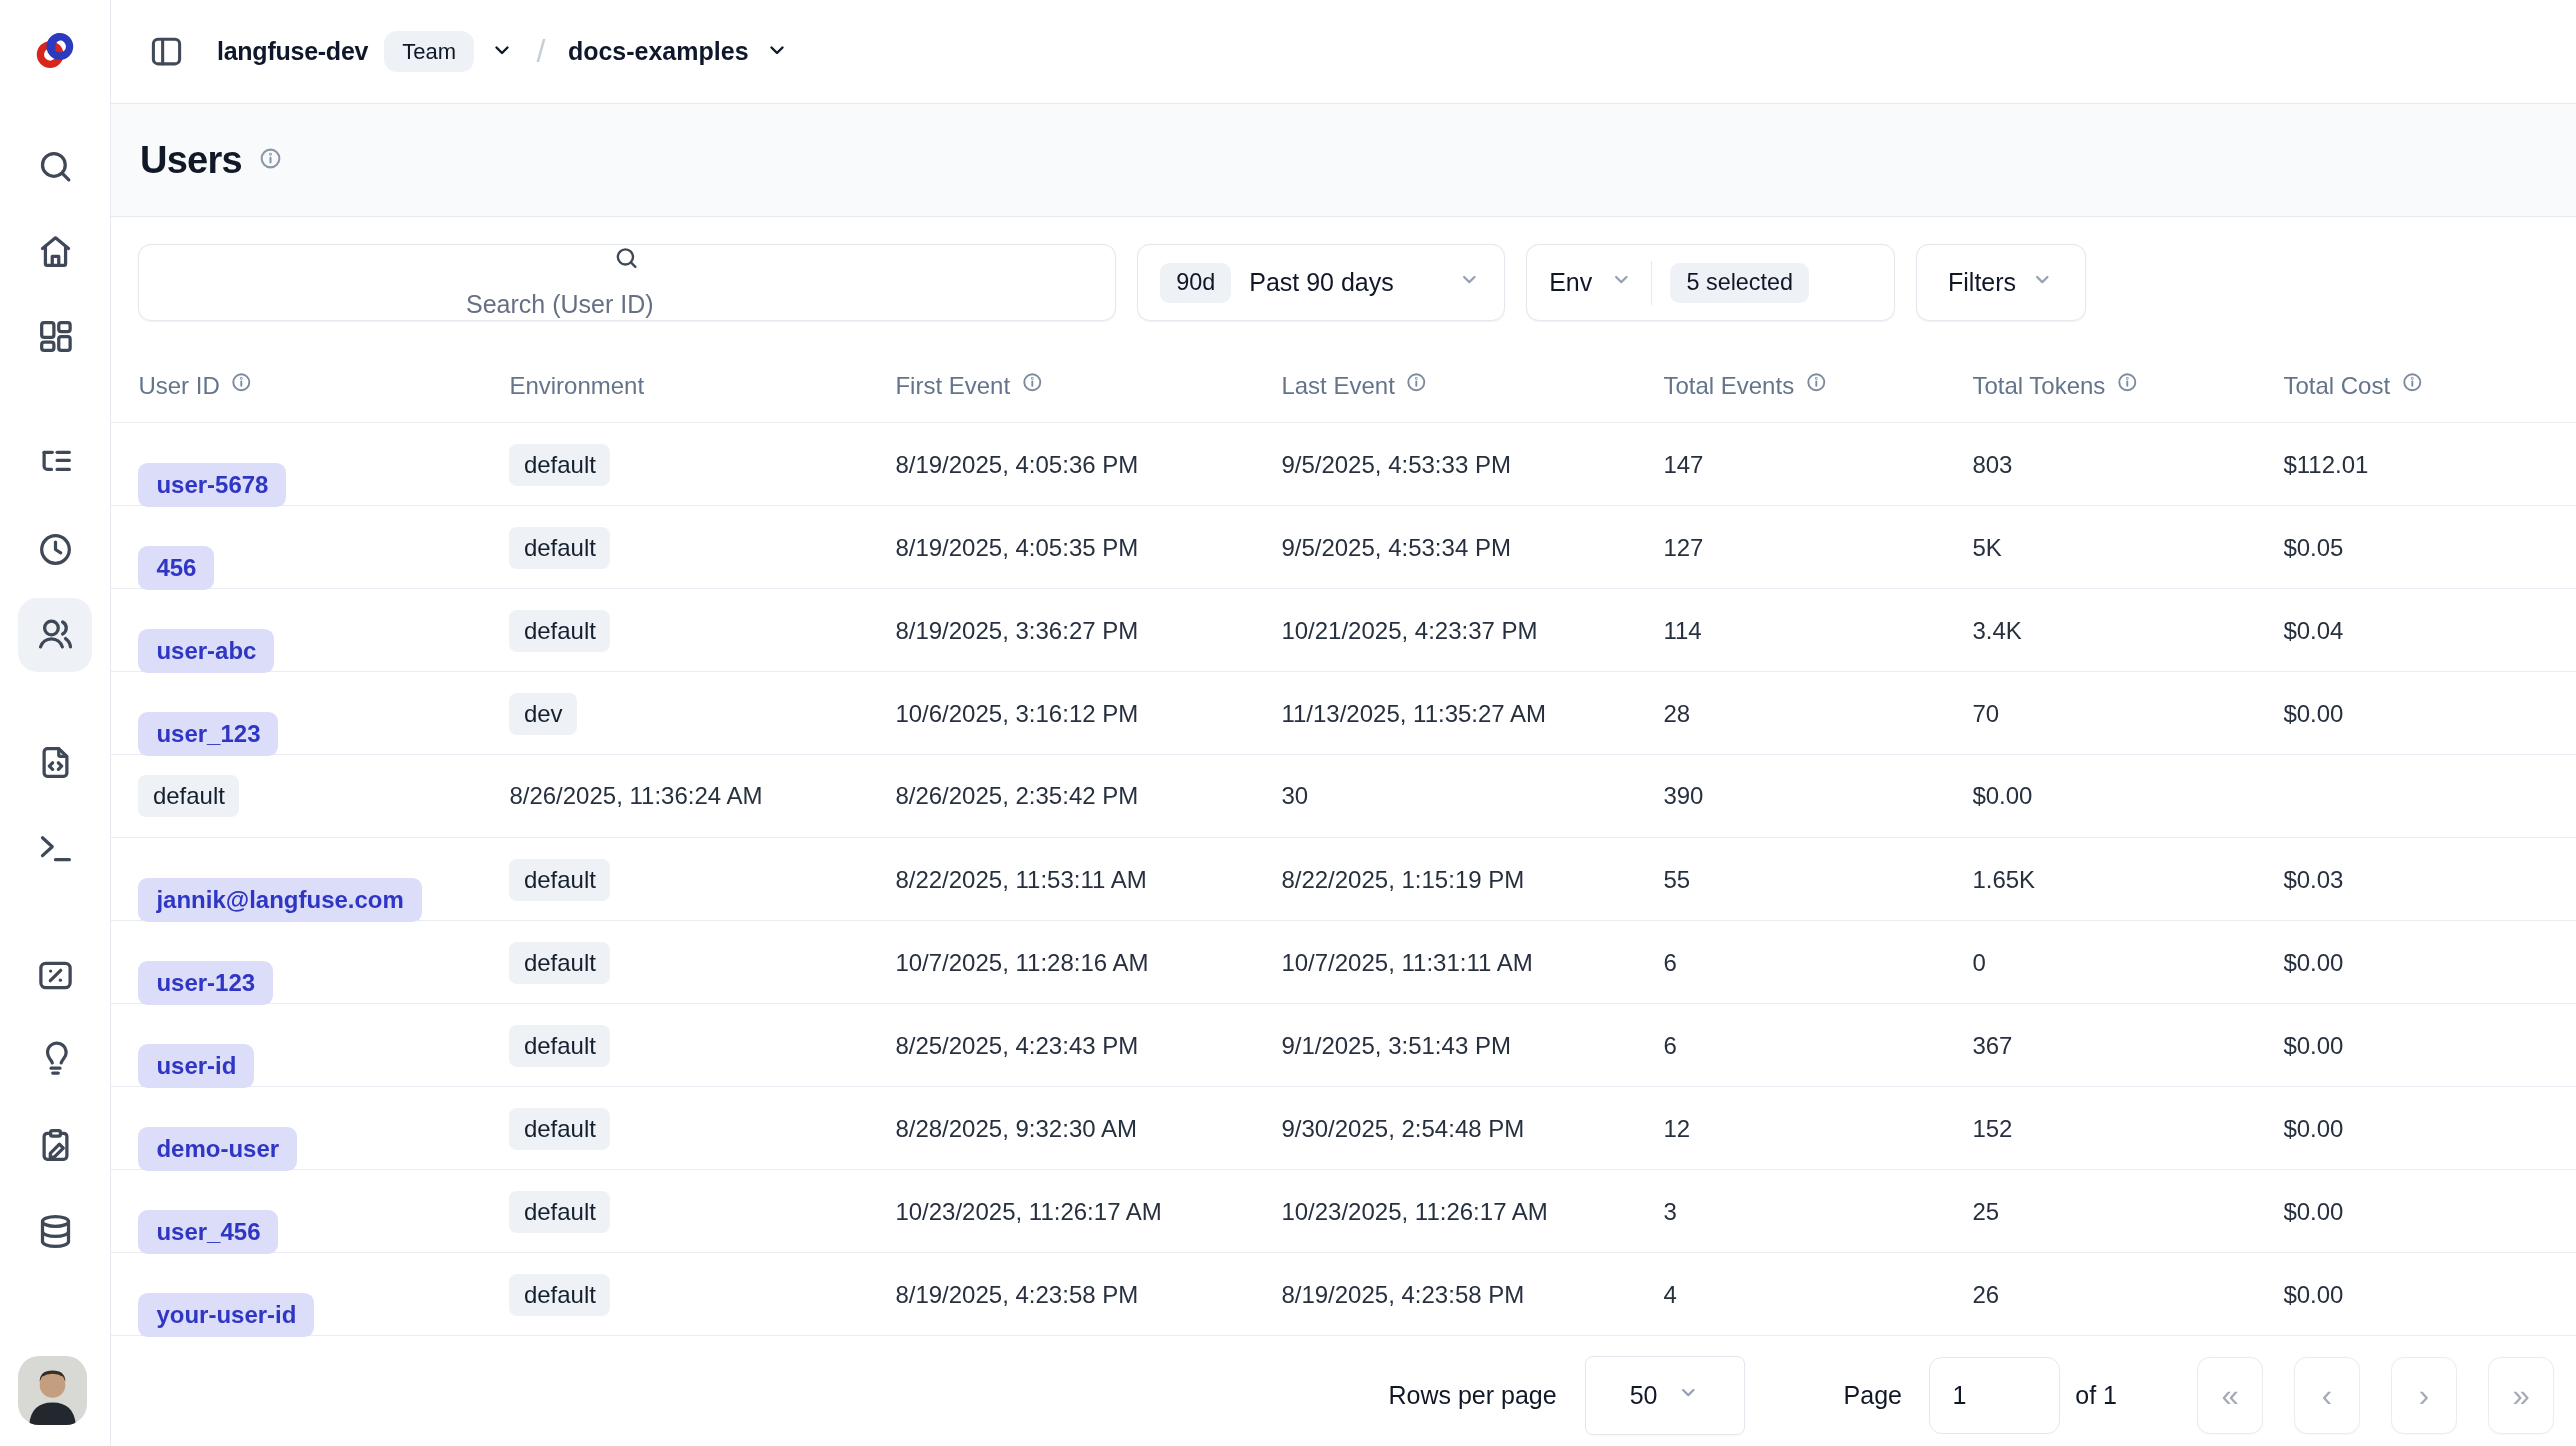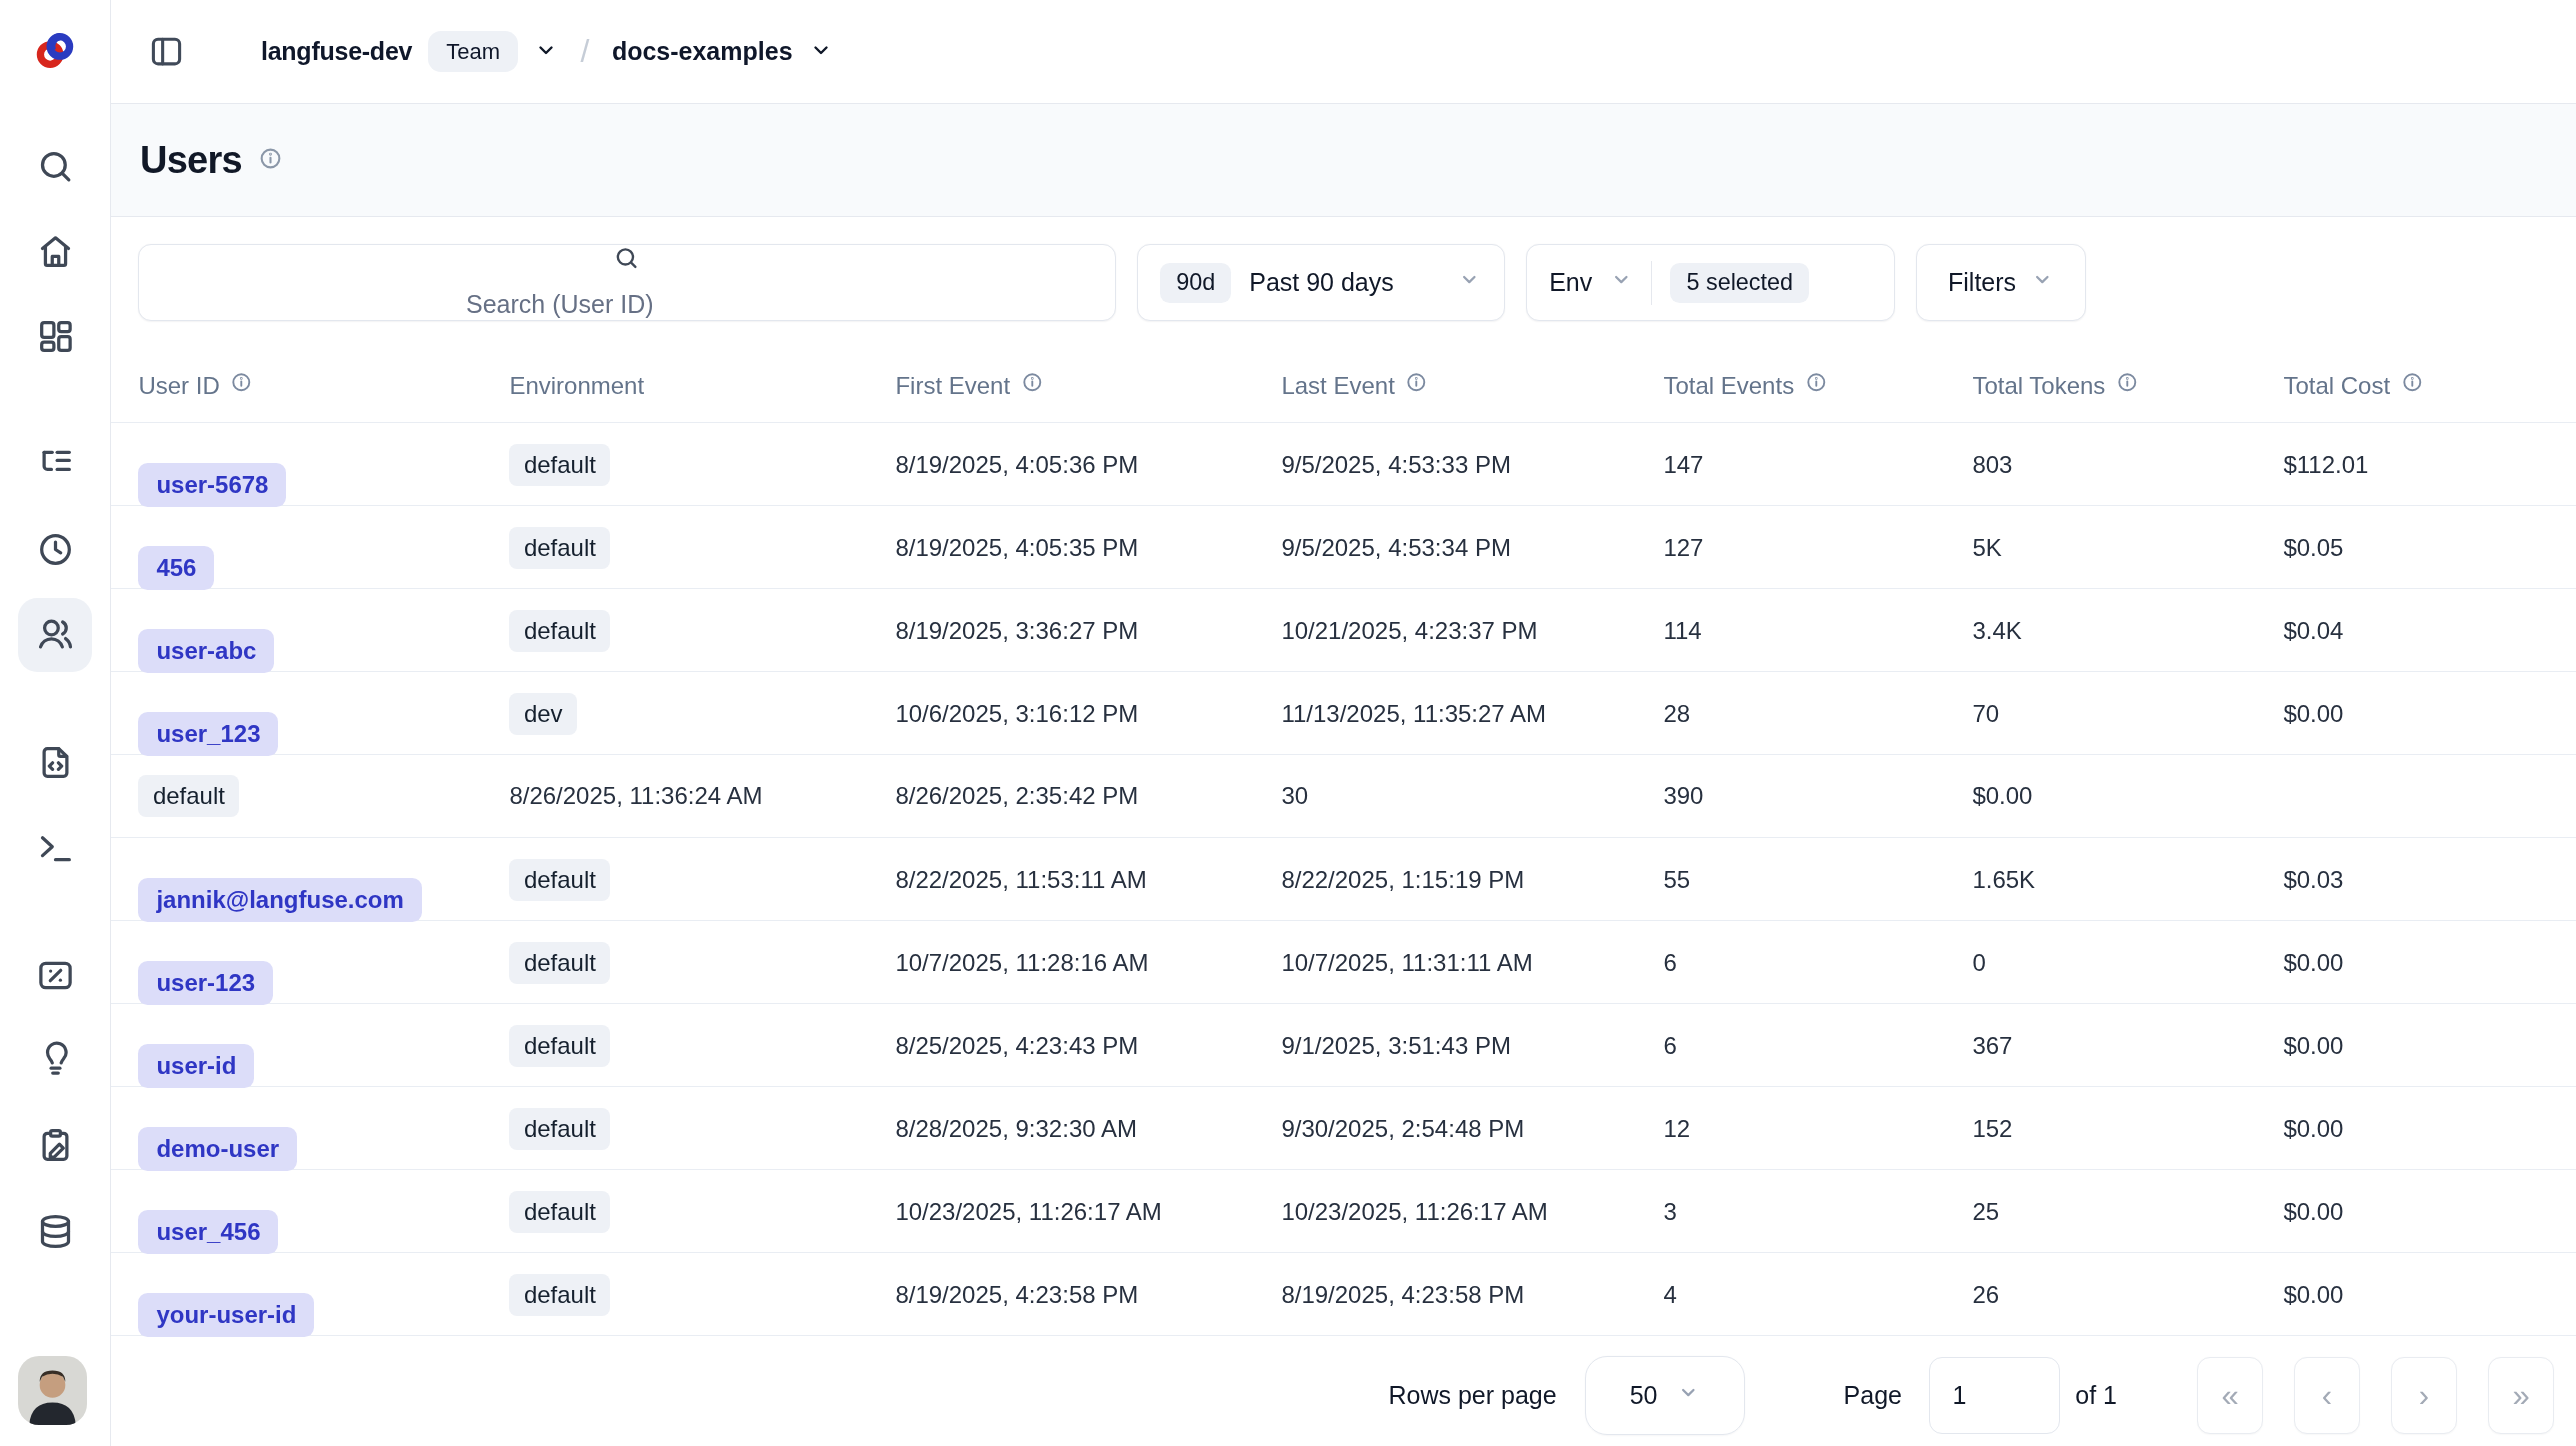--- a/index.html
+++ b/index.html
@@ -30,21 +30,21 @@
   .avatar svg{width:100%;height:100%;display:block;}
 
   
   .main{flex:1;display:flex;flex-direction:column;min-width:0;}
 
   .topbar{height:103px;min-height:103px;border-bottom:0.8px solid var(--border);
           display:flex;align-items:center;padding-left:37px;background:#fff;}
   .icon-btn{display:flex;align-items:center;justify-content:center;cursor:pointer;}
   .icon-btn svg{width:37px;height:37px;stroke:#404a59;fill:none;stroke-width:2;
                 stroke-linecap:round;stroke-linejoin:round;}
-  .crumbs{display:flex;align-items:center;margin-left:76px;gap:16px;}
+  .crumbs{display:flex;align-items:center;margin-left:32px;gap:16px;}
   .org-name{font-size:25px;font-weight:700;letter-spacing:-0.01em;cursor:pointer;}
   .badge-team{background:var(--chip_bg);color:#0f172a;font-size:22px;padding:7.3px 18px;
               border-radius:13px;}
   .crumb-chevron svg{width:24px;height:24px;stroke:#101828;fill:none;stroke-width:2.4;
                      stroke-linecap:round;stroke-linejoin:round;}
   .crumb-slash{color:#c6cdd7;font-size:32px;font-weight:300;margin:0 6.5px;}
   .project-name{font-size:25px;font-weight:600;cursor:pointer;}
 
   .title-band{height:112px;min-height:112px;background:var(--title_band_bg);
               border-bottom:0.8px solid var(--border);display:flex;align-items:center;
@@ -89,21 +89,21 @@
   .th .info-ic svg{width:22.6px;height:22.6px;stroke:#7c8aa0;}
   .row{height:82px;border-bottom:0.8px solid var(--row_border);font-size:24px;color:#27303f;}
   .user-badge{display:inline-block;background:var(--user_badge_bg);color:var(--user_badge_text);
               font-weight:700;padding:8px 18px;border-radius:9.7px;font-size:24px;cursor:pointer;margin-top:40px;}
   .env-badge{display:inline-block;background:var(--chip_bg);color:#15202e;padding:7.3px 14.5px;
              border-radius:8px;font-size:24px;}
 
   
   .pagination{margin-top:auto;height:119px;min-height:119px;display:flex;align-items:center;
               justify-content:flex-end;padding-right:22px;font-size:25px;color:#101828;}
-  .sel-box{margin-left:28px;width:158px;height:77px;border:0.8px solid #e3e7ee;border-radius:22px;
+  .sel-box{margin-left:28px;width:158px;height:77px;border:0.8px solid #e3e7ee;border-radius:8px;
            display:flex;align-items:center;justify-content:center;gap:19.4px;cursor:pointer;
            box-shadow:0 0.8px 1.6px rgba(16,24,40,.04);}
   .sel-box .chev svg{width:22.6px;height:22.6px;stroke:#98a2b3;fill:none;stroke-width:2.4;
                      stroke-linecap:round;stroke-linejoin:round;}
   .page-lbl{margin-left:99px;}
   .page-input{margin-left:27px;width:131px;height:77px;border:0.8px solid #e3e7ee;border-radius:13px;
               font-size:25px;color:#101828;padding:0 0 0 22.6px;outline:none;font-family:inherit;
               box-sizing:border-box;background:#fff;}
   .of-lbl{margin-left:15.3px;}
   .pg-btns{margin-left:80px;display:flex;gap:31px;}

